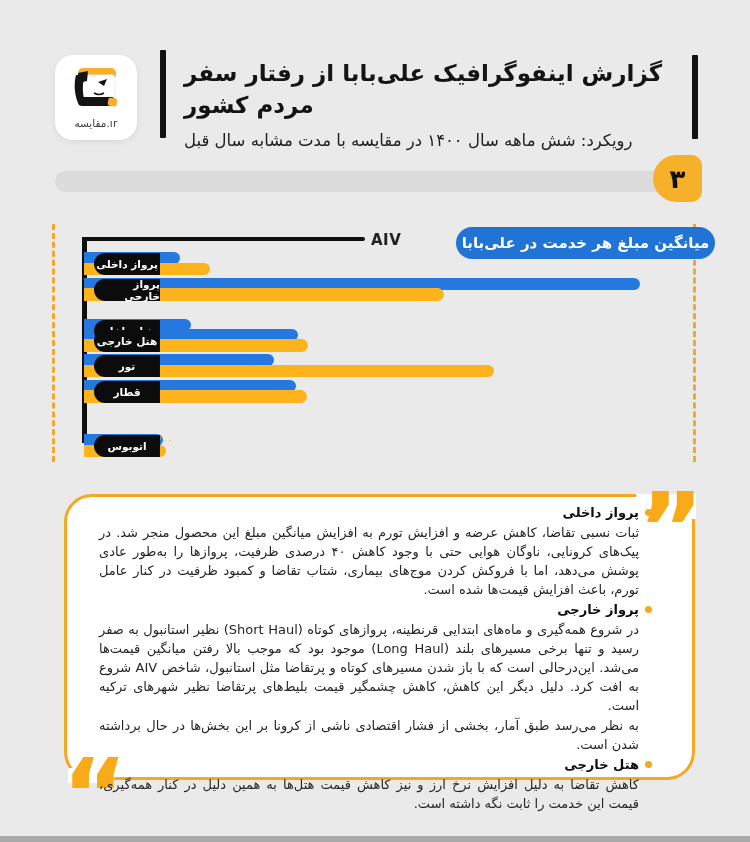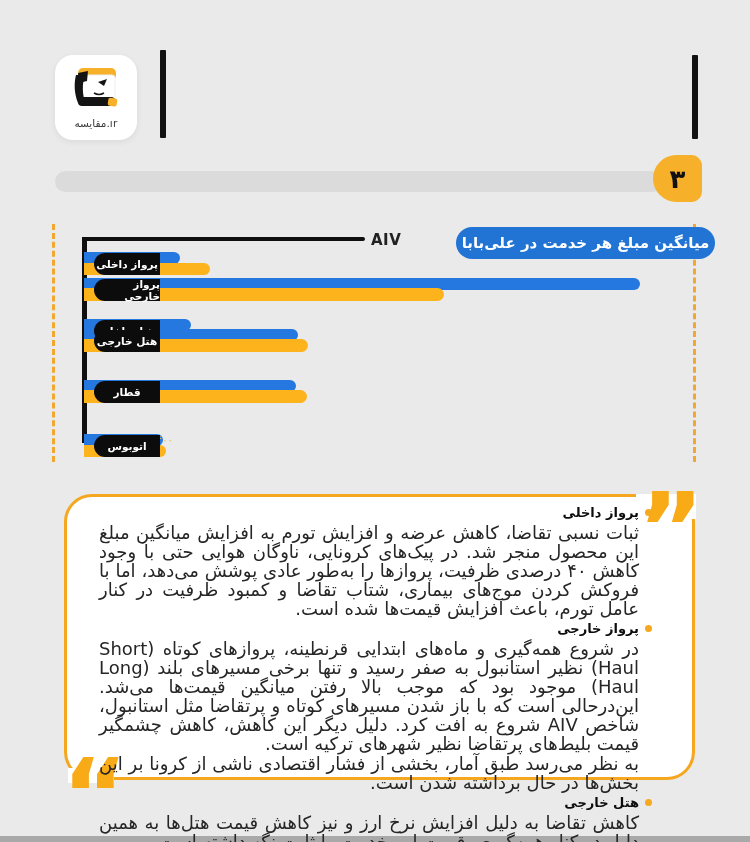--- a/index.html
+++ b/index.html
@@ -45,21 +45,21 @@
   .quote-patch{position:absolute;background:#fff;z-index:4;}
   .patch-tr{left:636px;top:494px;width:60px;height:25px;}
   .patch-bl{left:68px;top:768px;width:46px;height:15px;}
   .quote-glyph{position:absolute;z-index:5;color:#f8ab17;font-weight:bold;font-size:100px;line-height:100px;width:62px;height:46px;overflow:hidden;}
   .glyph-tr{left:638px;top:480px;}
   .glyph-bl{left:62px;top:746px;}
   .notes{position:absolute;left:99px;top:503px;width:540px;direction:rtl;z-index:6;}
   .note{position:relative;margin-bottom:1px;}
   .note-heading{position:relative;font-size:13px;font-weight:bold;color:#0d0d0d;line-height:20px;}
   .note-dot{position:absolute;right:-13px;top:6px;width:7px;height:7px;border-radius:50%;background:#f6a81e;}
-  .note-body{font-size:18px;color:#262626;line-height:19px;text-align:justify;}
+  .note-body{font-size:13px;color:#262626;line-height:19px;text-align:justify;}
 </style>
 </head>
 <body>
 
 <div class="page">
 
   <div class="logo-card">
     <span>
       <svg width="48" height="46" viewBox="0 0 48 46">
         <rect x="6" y="1" width="38" height="12" rx="5" fill="#f6b02a"></rect>
@@ -69,20 +69,24 @@
         <path d="M6 6 L16 4 L15 14 L7 16 Z" fill="#141414"></path>
         <path d="M26 15 l9 -3 l-3 7 z" fill="#141414"></path>
         <path d="M22 26 q5 3 10 0" stroke="#141414" stroke-width="1.6" fill="none"></path>
         <rect x="36" y="31" width="9" height="8" rx="2" fill="#f6b02a" transform="rotate(8 40 35)"></rect>
       </svg>
     </span>
     <div class="logo-label">مقایسه.ır</div>
   </div>
   <div class="vbar vbar-left"></div>
   <div class="vbar vbar-right"></div>
+  <div class="title-block">
+    <div class="main-title">گزارش اینفوگرافیک علی‌بابا از رفتار سفر مردم کشور</div>
+    <div class="subtitle">رویکرد: شش ماهه سال ۱۴۰۰ در مقایسه با مدت مشابه سال قبل</div>
+  </div>
 
   <div class="progress-track"></div>
   <div class="progress-badge">۳</div>
 
   <div class="dash-guide dash-left"></div>
   <div class="dash-guide dash-right"></div>
   <div class="chart-title-box">میانگین مبلغ هر خدمت در علی‌بابا</div>
   <div class="axis-h"></div>
   <div class="axis-v"></div>
   <div class="axis-label">AIV</div>
@@ -99,20 +103,25 @@
       </div>
       <div class="bar-row" style="top: 67px; text-align: center;">
         <div class="bar bar-b" style="background: rgb(36, 120, 224); width: 17.541%;"></div>
         <div class="bar bar-y" style="background: rgb(253, 180, 28); width: 19.5082%;"></div>
         <div class="bar-pill">هتل داخلی</div>
       </div>
       <div class="bar-row" style="top: 76.5px;">
         <div class="bar bar-b" style="background: rgb(36, 120, 224); width: 34.918%;"></div>
         <div class="bar bar-y" style="background: rgb(253, 180, 28); width: 36.5574%;"></div>
         <div class="bar-pill">هتل خارجی</div>
+      </div>
+      <div class="bar-row" style="top: 102px;">
+        <div class="bar bar-b" style="background: rgb(36, 120, 224); width: 30.9836%;"></div>
+        <div class="bar bar-y" style="background: rgb(253, 180, 28); width: 67.0492%;"></div>
+        <div class="bar-pill">تور</div>
       </div>
       <div class="bar-row" style="top: 127.5px;">
         <div class="bar bar-b" style="background: rgb(36, 120, 224); width: 34.5902%;"></div>
         <div class="bar bar-y" style="background: rgb(253, 180, 28); width: 36.3934%;"></div>
         <div class="bar-pill">قطار</div>
       </div>
       <div class="bar-row" style="top: 153px; margin-top: 29px;">
         <div class="bar bar-b" style="background: rgb(36, 120, 224); width: 12.9508%;"></div>
         <div class="bar bar-y" style="background: rgb(253, 180, 28); width: 13.4426%;"></div>
         <div class="bar-pill">اتوبوس</div>

